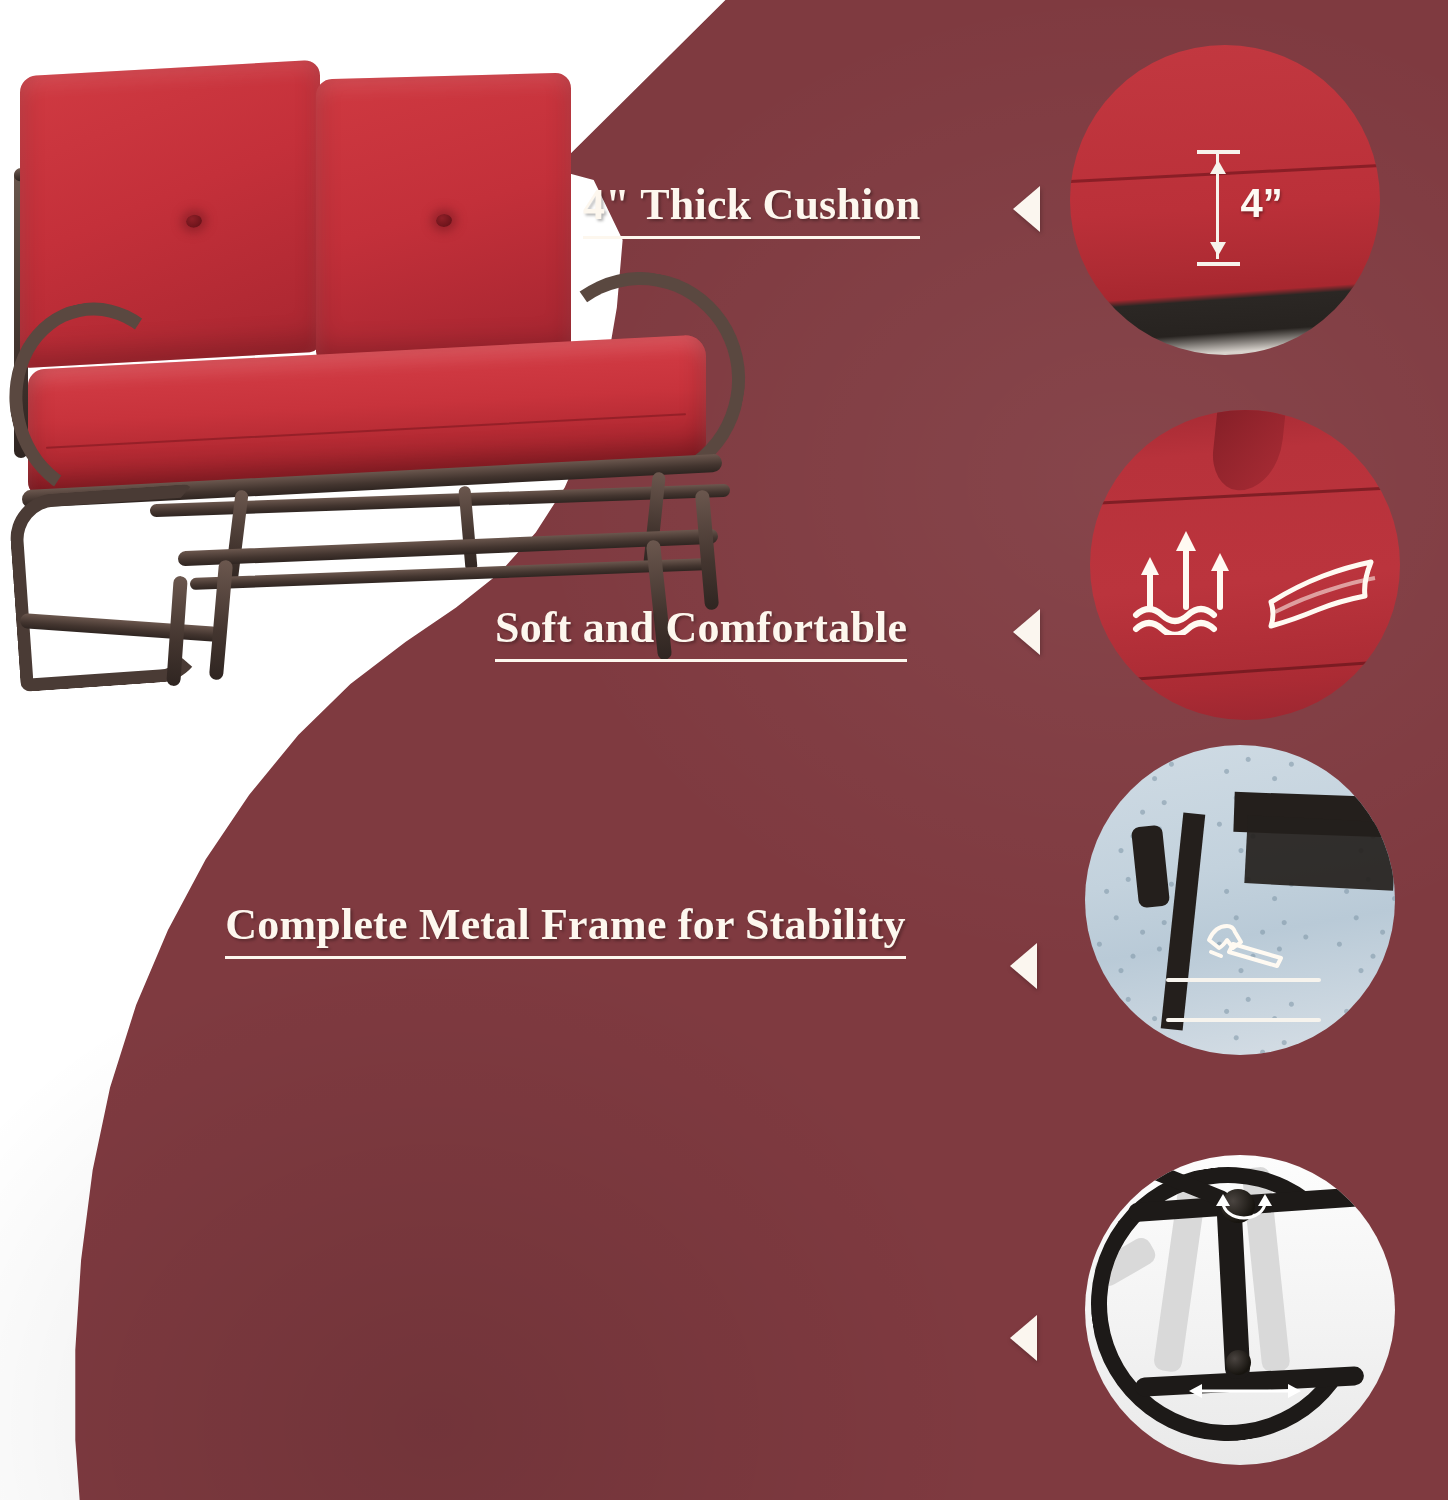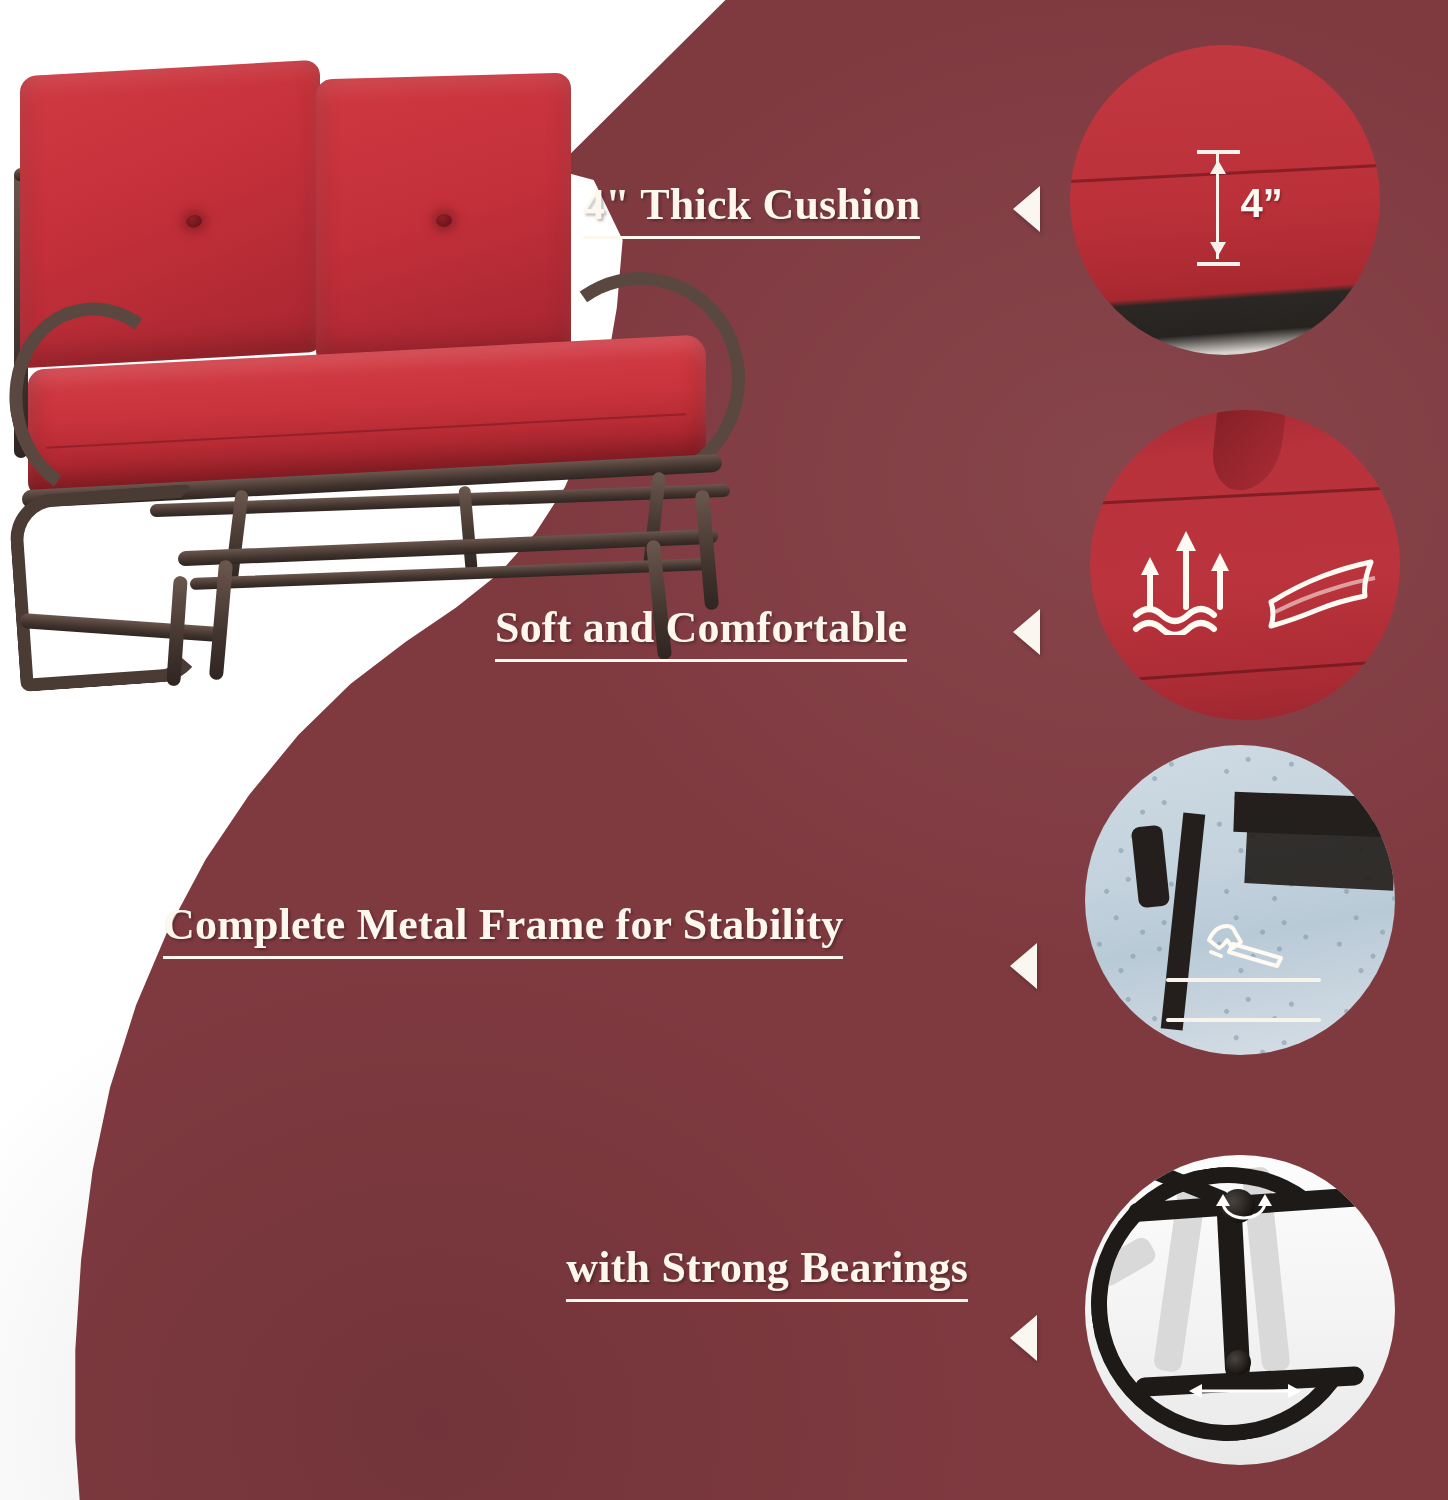--- a/index.html
+++ b/index.html
@@ -144,21 +144,21 @@
   .label .ln{display:block;}
   .label .ln > span{
     display:inline-block;
     border-bottom:3px solid #fdf7ee;
     padding-bottom:7px;
   }
   .l1{left:583px;top:180px;}
   .l2{left:470px;top:603px;margin-left:25px;}
   .l3{left:163px;top:900px;text-align:right;width:805px;}
   .l3 .ln{ }
-  .l3 .ln.r{text-align:left;}
+  .l3 .ln.r{text-align:center;}
   .l4{left:150px;top:1243px;text-align:right;width:818px;}
   .l4 .ln.r{text-align:right;}
   .gap{height:28px;}
 
   .tri{
     position:absolute;width:0;height:0;
     border-top:23px solid transparent;border-bottom:23px solid transparent;
     border-right:27px solid #fbf6ef;
     filter:drop-shadow(1px 2px 2px rgba(0,0,0,.25));
   }
@@ -332,17 +332,16 @@
   <div class="tri t2"></div>
 
   <div class="label l3">
     <span class="ln r"><span>Complete Metal Frame for Stability</span></span>
     <span class="gap"></span>
   </div>
   <div class="tri t3"></div>
 
   <div class="label l4">
     <span class="gap"></span>
-    <span class="ln r"><span>with Strong Bearings</span></span>
   </div>
   <div class="tri t4"></div>
 
 </div>
 
 </body></html>

